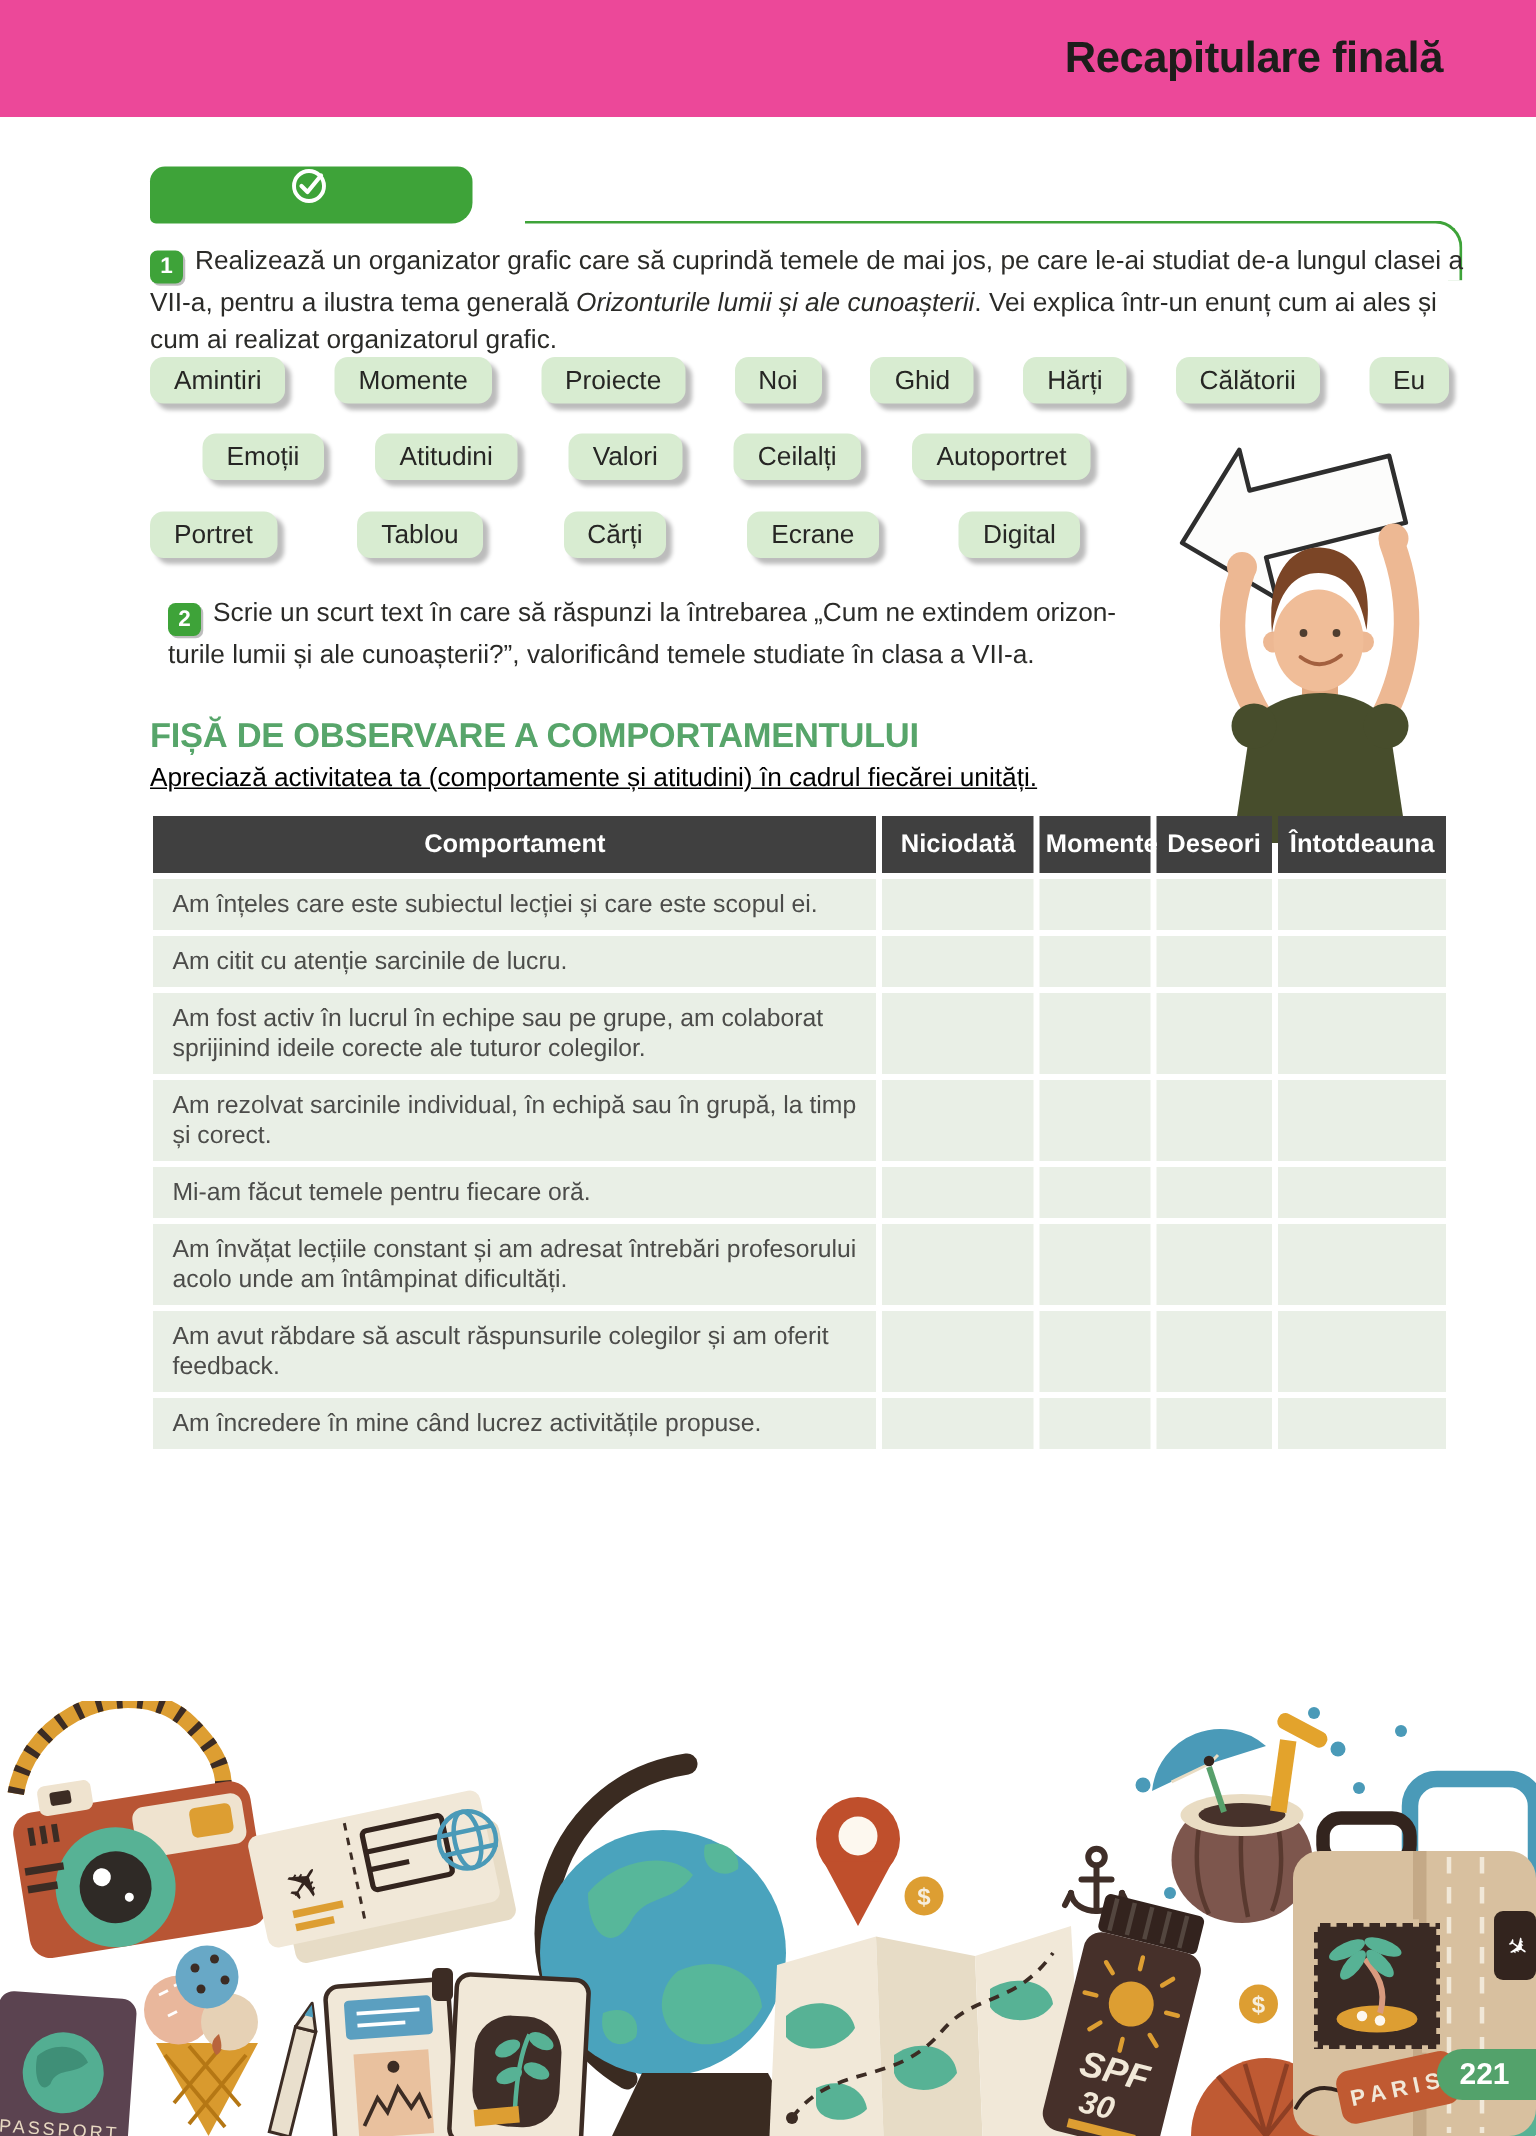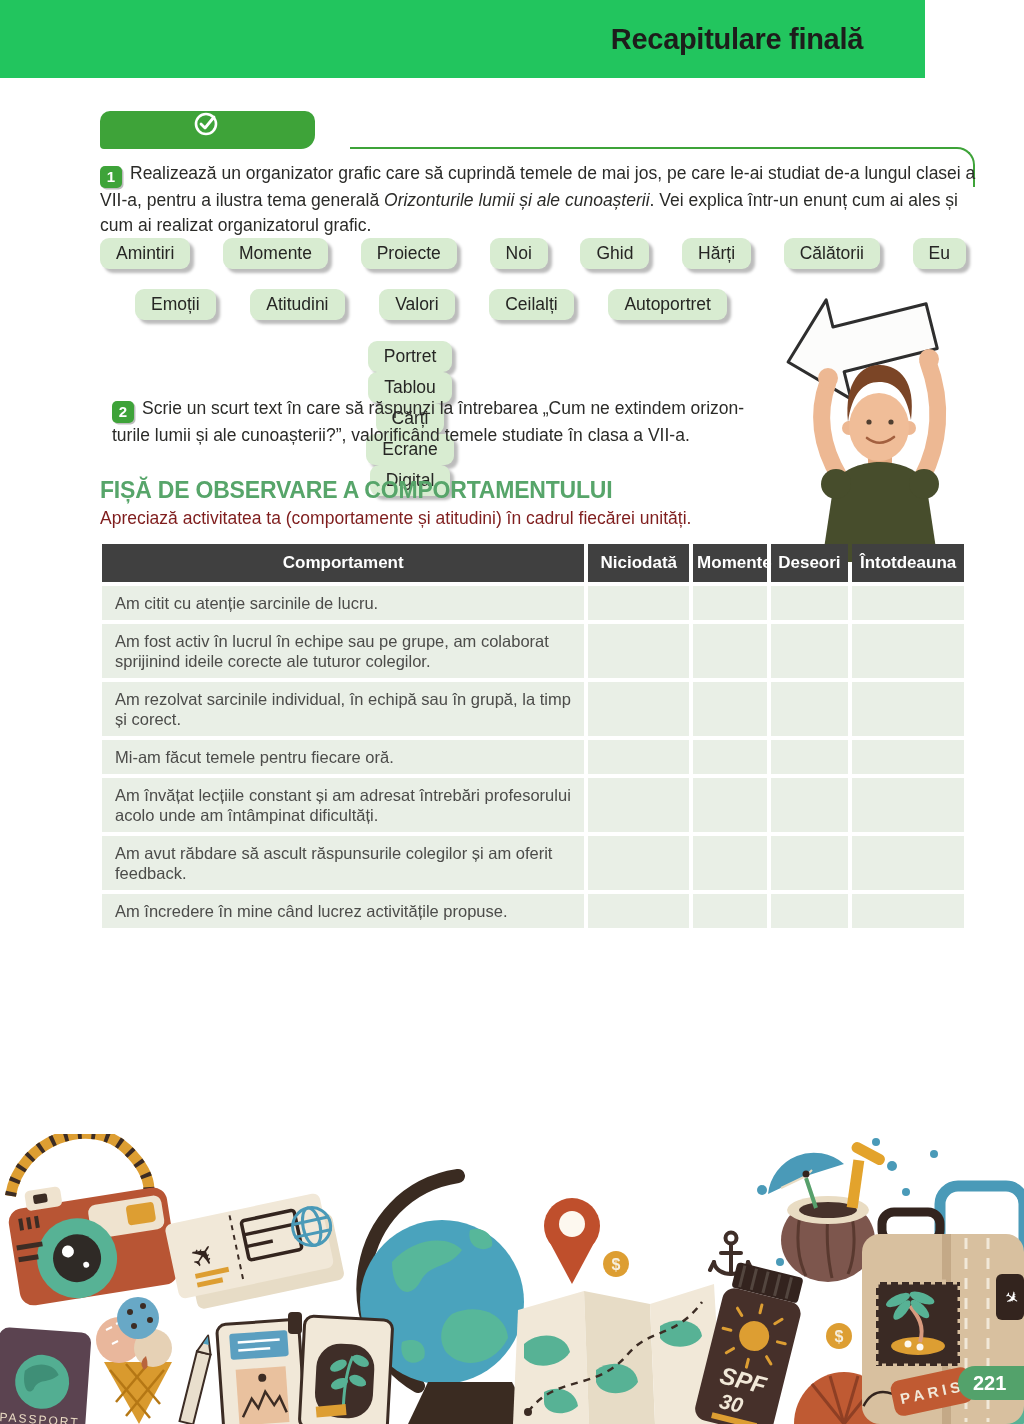--- a/index.html
+++ b/index.html
@@ -1,20 +1,20 @@
 <!DOCTYPE html>
 <html><head>
 <meta charset="utf-8">
 <style>
   html,body{margin:0;padding:0;}
   body{font-family:"Liberation Sans",sans-serif;background:#ffffff;}
   .page{position:relative;width:1024px;height:1424px;background:#ffffff;overflow:hidden;}
 
   
-  .topbar{position:absolute;left:0;top:0;width:925px;height:78px;background:#22c55e;
+  .topbar{position:absolute;left:0;top:0;width:1024px;height:78px;background:#ec4899;
           display:flex;align-items:center;justify-content:flex-end;}
   .topbar .title{font-size:29px;font-weight:600;color:#1d1d1b;margin-right:62px;letter-spacing:-0.3px;}
 
   
   .tab{position:absolute;left:100px;top:111px;height:38px;background:#3ea339;color:#ffffff;
        display:flex;align-items:center;gap:10px;padding:0 20px 0 16px;
        border-radius:10px 10px 14px 4px;font-weight:bold;font-size:21px;letter-spacing:0.5px;flex-direction:column;}
   .tab svg{display:block;}
   .green-curve{position:absolute;left:350px;top:147px;width:623px;height:38px;
        border-top:2.5px solid #3ea339;border-right:2.5px solid #3ea339;border-top-right-radius:18px;}
@@ -26,30 +26,30 @@
   .numbadge{display:inline-flex;align-items:center;justify-content:center;width:22px;height:22px;
        background:#3ea339;color:#fff;font-weight:bold;font-size:15px;border-radius:5px;
        margin-right:8px;vertical-align:-3px;box-shadow:1.5px 1.5px 0 #bdbdbd;}
   .task .txt{white-space:pre-line;}
   .task .it{font-style:italic;}
 
   
   .chip-row{position:absolute;display:flex;justify-content:space-between;align-items:center;}
   .chip-row-1{left:100px;top:238px;width:866px;}
   .chip-row-2{left:135px;top:289px;width:592px;}
-  .chip-row-3{left:100px;top:341px;width:620px;flex-direction:column;}
+  .chip-row-3{left:100px;top:341px;width:620px;}
   .chip{display:inline-flex;align-items:center;height:31px;padding:0 16px;background:#d8ecd1;
        border-radius:9px;font-size:17.5px;color:#262624;box-shadow:4px 4px 3px #bcbcbc;white-space:nowrap;}
 
   
   .boy{position:absolute;left:776px;top:270px;width:210px;height:292px;z-index:1;}
 
   
   .obs-head{position:absolute;left:100px;top:477px;font-size:23px;font-weight:bold;color:#57a56a;letter-spacing:-0.2px;}
-  .obs-sub{position:absolute;left:100px;top:508px;font-size:17.5px;color:#7f1d1d;}
+  .obs-sub{position:absolute;left:100px;top:508px;font-size:17.5px;color:#000000;text-decoration:underline;}
 
   .sheet{position:absolute;left:98px;top:540px;z-index:2;}
   table.obs{border-collapse:separate;border-spacing:4px;width:870px;table-layout:fixed;}
   table.obs col.c1{width:479px;} table.obs col.c2{width:100px;}
   table.obs col.c3{width:73px;}  table.obs col.c4{width:77px;} table.obs col.c5{width:111px;}
   table.obs th{background:#404040;color:#fff;font-size:17px;font-weight:bold;height:38px;text-align:center;padding:0 4px;}
   table.obs td{background:#e9efe6;}
   table.obs td.statement{font-size:16.5px;color:#4c4c4a;line-height:20px;padding:7px 13px;text-align:left;}
   table.obs td.answer{min-width:20px;}
 
@@ -156,20 +156,27 @@
           <tr>
             <th>Comportament</th>
             <th>Niciodată</th>
             <th>Momente</th>
             <th>Deseori</th>
             <th>Întotdeauna</th>
           </tr>
         </thead>
       <tbody>
           <tr>
+            <td class="statement">Am înțeles care este subiectul lecției și care este scopul ei.</td>
+            <td class="answer"></td>
+            <td class="answer"></td>
+            <td class="answer"></td>
+            <td class="answer"></td>
+          </tr>
+          <tr>
             <td class="statement">Am citit cu atenție sarcinile de lucru.</td>
             <td class="answer"></td>
             <td class="answer"></td>
             <td class="answer"></td>
             <td class="answer"></td>
           </tr>
           <tr>
             <td class="statement">Am fost activ în lucrul în echipe sau pe grupe, am colaborat sprijinind ideile corecte ale tuturor colegilor.</td>
             <td class="answer"></td>
             <td class="answer"></td>

